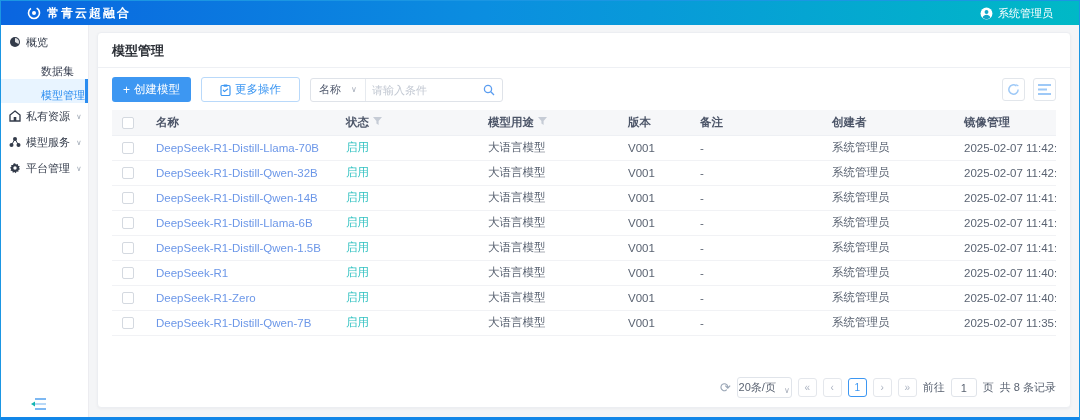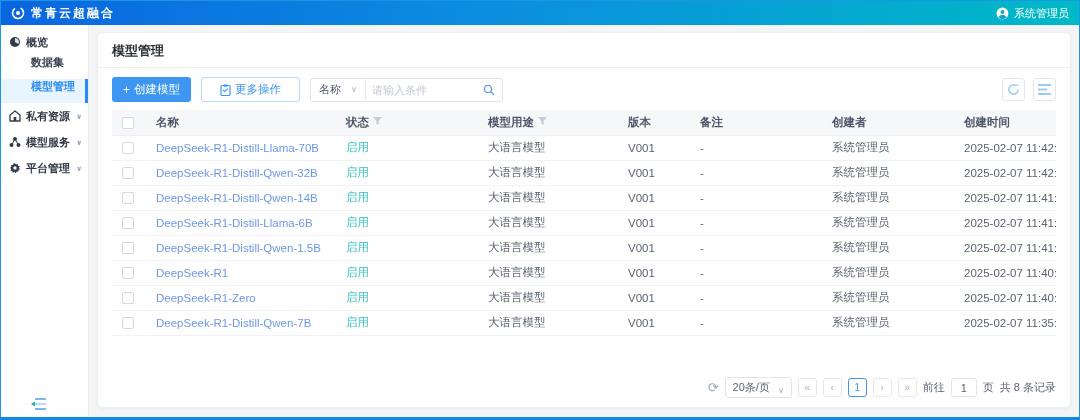--- a/index.html
+++ b/index.html
@@ -1,34 +1,34 @@
 <!DOCTYPE html>
 <html><head>
 <meta charset="utf-8">
 <style>
   * { margin:0; padding:0; box-sizing:border-box; }
   html,body { width:1080px; height:420px; overflow:hidden; font-family:"Liberation Sans","DejaVu Sans",sans-serif; }
   .window { width:1080px; height:420px; border:1px solid #1b96e3; border-bottom:3px solid #1287e8; display:flex; flex-direction:column; background:#f4f5f7; }
 
   
-  .topbar { height:24px; flex:0 0 24px; display:flex; align-items:center; justify-content:space-between; padding:0 10px; background:linear-gradient(90deg,#0a65e0 0%,#0b8ee0 45%,#00b9c6 100%); color:#fff; }
+  .topbar { height:24px; flex:0 0 24px; display:flex; align-items:center; justify-content:space-between; padding:0 26px; background:linear-gradient(90deg,#0a65e0 0%,#0b8ee0 45%,#00b9c6 100%); color:#fff; }
   .logo-wrap { display:flex; align-items:center; gap:6px; }
   .logo-icon { width:14px; height:14px; }
   .logo-text { font-size:12px; font-weight:bold; letter-spacing:2px; }
   .user-wrap { display:flex; align-items:center; gap:5px; font-size:11px; }
   .avatar-icon { width:13px; height:13px; }
 
   
   .body { flex:1; display:flex; min-height:0; }
-  .sidebar { width:88px; flex:0 0 88px; background:#fff; border-right:1px solid #ececf0; display:flex; flex-direction:column; font-size:11px; color:#333b4a; position:relative;font-weight:bold; }
+  .sidebar { width:88px; flex:0 0 88px; background:#fff; border-right:1px solid #ececf0; display:flex; flex-direction:column; font-size:11px; color:#333b4a; position:relative; }
   .menu { flex:1; padding-top:4px; }
   .menu-item { height:26px; display:flex; align-items:center; gap:5px; padding:0 6px 0 8px; cursor:pointer; white-space:nowrap; }
   .menu-item .mi-icon { width:12px; height:12px; flex:0 0 12px; display:inline-flex; }
   .menu-item .caret { margin-left:auto; font-size:8px; color:#9aa3b0; transform:scale(.9); }
-  .menu-sub { height:24px; display:flex; align-items:flex-start; padding-left:30px; cursor:pointer; color:#3c4354; }
+  .menu-sub { height:24px; display:flex; align-items:flex-end; padding-left:40px; cursor:pointer; color:#3c4354; }
   .menu-sub.active { background:#e8f4ff; color:#2a8cf0; border-right:3px solid #2a8cf0; }
   .collapse-btn { position:absolute; bottom:6px; left:30px; width:16px; height:14px; cursor:pointer; }
 
   .main { flex:1; padding:7px 8px 9px 8px; min-width:0; display:flex; }
   .card { flex:1; background:#fff; border:1px solid #eceef2; border-radius:4px; box-shadow:0 1px 3px rgba(0,0,0,.04); display:flex; flex-direction:column; min-width:0; }
 
   .page-title { padding:9px 14px 7px; font-size:13px; font-weight:bold; color:#2b2f36; border-bottom:1px solid #eef0f4; }
 
   
   .toolbar { display:flex; align-items:center; gap:10px; padding:9px 14px 8px; }
@@ -50,21 +50,21 @@
   thead td { background:#f6f7f9; color:#4c5568; font-weight:bold; height:25px; padding:0 4px 0 10px; border-bottom:1px solid #eef0f4; white-space:nowrap; overflow:hidden; }
   tbody td { color:#5a6372; height:25px; padding:0 4px 0 10px; border-bottom:1px solid #f1f2f5; white-space:nowrap; overflow:hidden; }
   .cb { width:12px; height:12px; border:1px solid #d4d9e0; border-radius:2px; background:#fff; display:inline-block; vertical-align:middle; cursor:pointer; }
   .cell-name { color:#6c97e8; cursor:pointer; }
   .cell-status { color:#2fc1c1; }
   .filter-icon { display:inline-block; margin-left:4px; vertical-align:1px; }
 
   
   .pager { display:flex; align-items:center; justify-content:flex-end; gap:6px; padding:8px 14px 9px; font-size:11px; color:#5a6372; }
   .pg-refresh { color:#9aa6b6; font-size:13px; cursor:pointer; line-height:1; }
-  .pg-size { display:flex; align-items:flex-end; gap:8px; border:1px solid #e0e4ea; border-radius:3px; padding:2px 7px; cursor:pointer; background:#fff; }
+  .pg-size { display:flex; align-items:flex-end; gap:8px; border:1px solid #e0e4ea; border-radius:3px; padding:2px 1px; cursor:pointer; background:#fff; }
   .pg-size .caret { font-size:8px; color:#a6adba; }
   .pg-btn { min-width:19px; height:19px; border:1px solid #e4e7ec; border-radius:3px; background:#fff; display:flex; align-items:center; justify-content:center; color:#aab2c0; font-size:10px; cursor:pointer; }
   .pg-btn.current { border-color:#3d97f2; color:#3d97f2; }
   .pg-goto-input { width:26px; height:19px; border:1px solid #e0e4ea; border-radius:3px; text-align:center; font-size:11px; color:#5a6372; outline:none; font-family:inherit; }
   svg { display:block; }
 </style>
 </head>
 <body>
 
 <div class="window">
@@ -220,21 +220,21 @@
                 <td>名称</td>
                 <td><span>状态</span><span class="filter-icon"><svg width="9" height="8" viewBox="0 0 9 8">
                         <path d="M0 0 H9 L5.6 4 V8 L3.4 6.6 V4 Z" fill="#c6ccd6"></path>
                       </svg></span></td>
                 <td><span>模型用途</span><span class="filter-icon"><svg width="9" height="8" viewBox="0 0 9 8">
                         <path d="M0 0 H9 L5.6 4 V8 L3.4 6.6 V4 Z" fill="#c6ccd6"></path>
                       </svg></span></td>
                 <td>版本</td>
                 <td>备注</td>
                 <td>创建者</td>
-                <td>创建时间</td>
+                <td>镜像管理</td>
               </tr>
             </thead>
             <tbody id="table-body">
           <tr>
             <td><span class="cb"></span></td>
             <td class="cell-name">DeepSeek-R1-Distill-Llama-70B</td>
             <td class="cell-status">启用</td>
             <td>大语言模型</td>
             <td>V001</td>
             <td>-</td>

